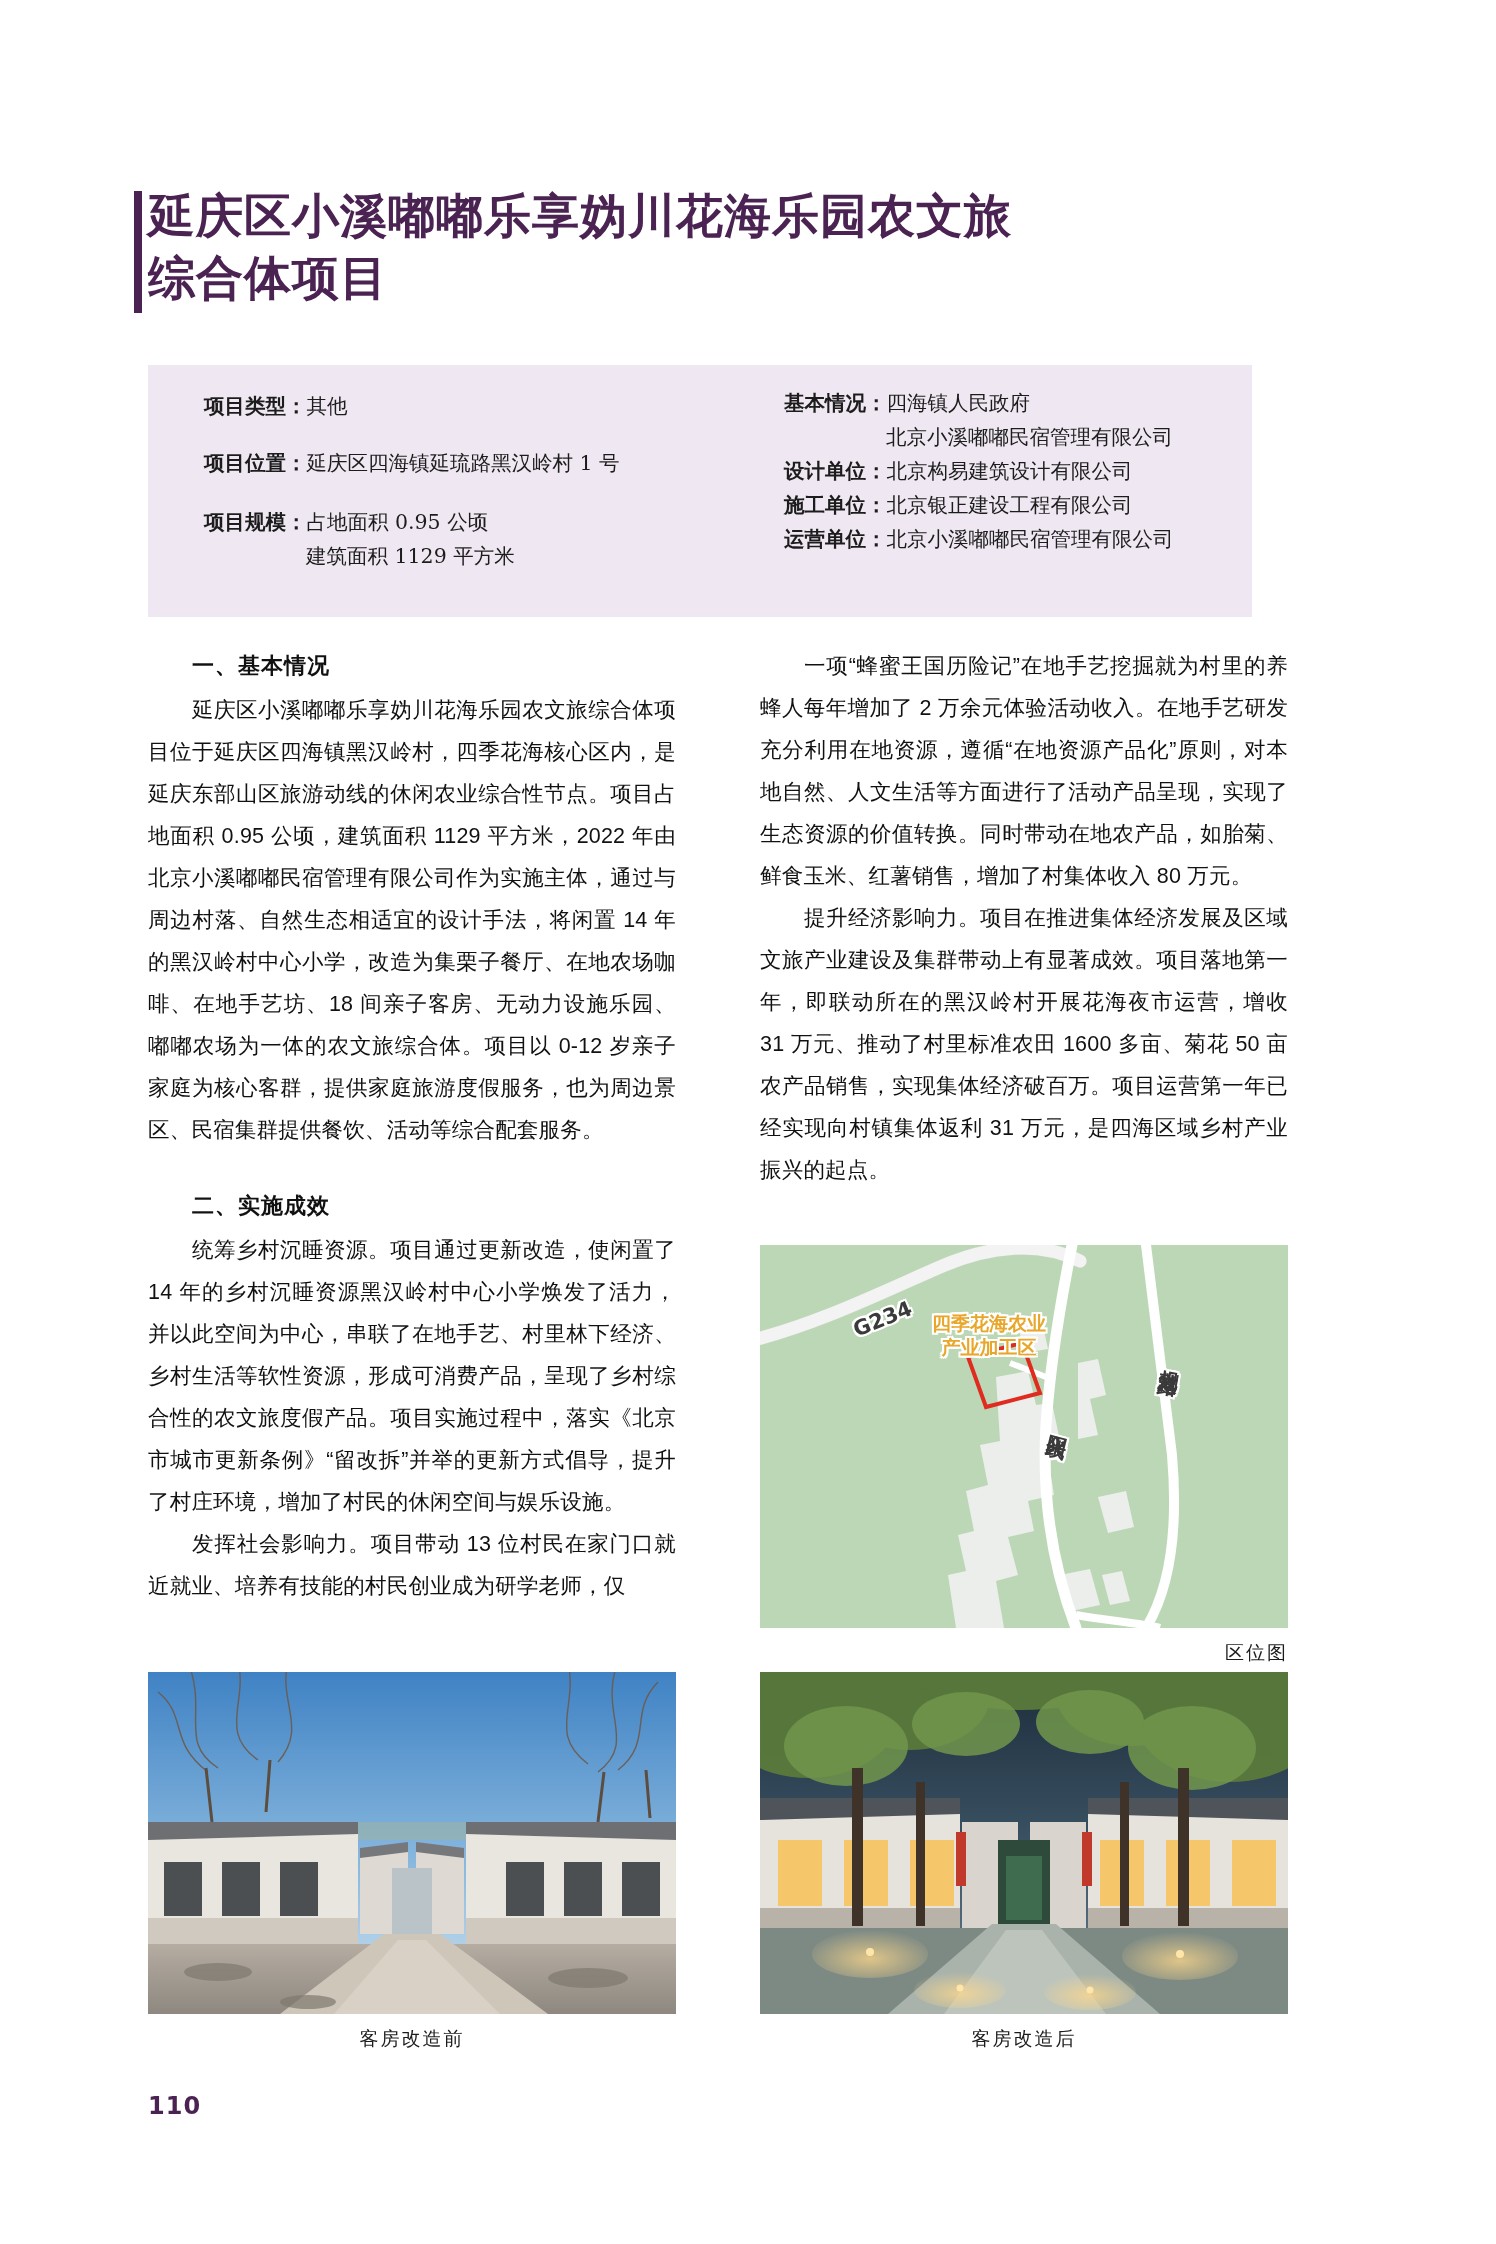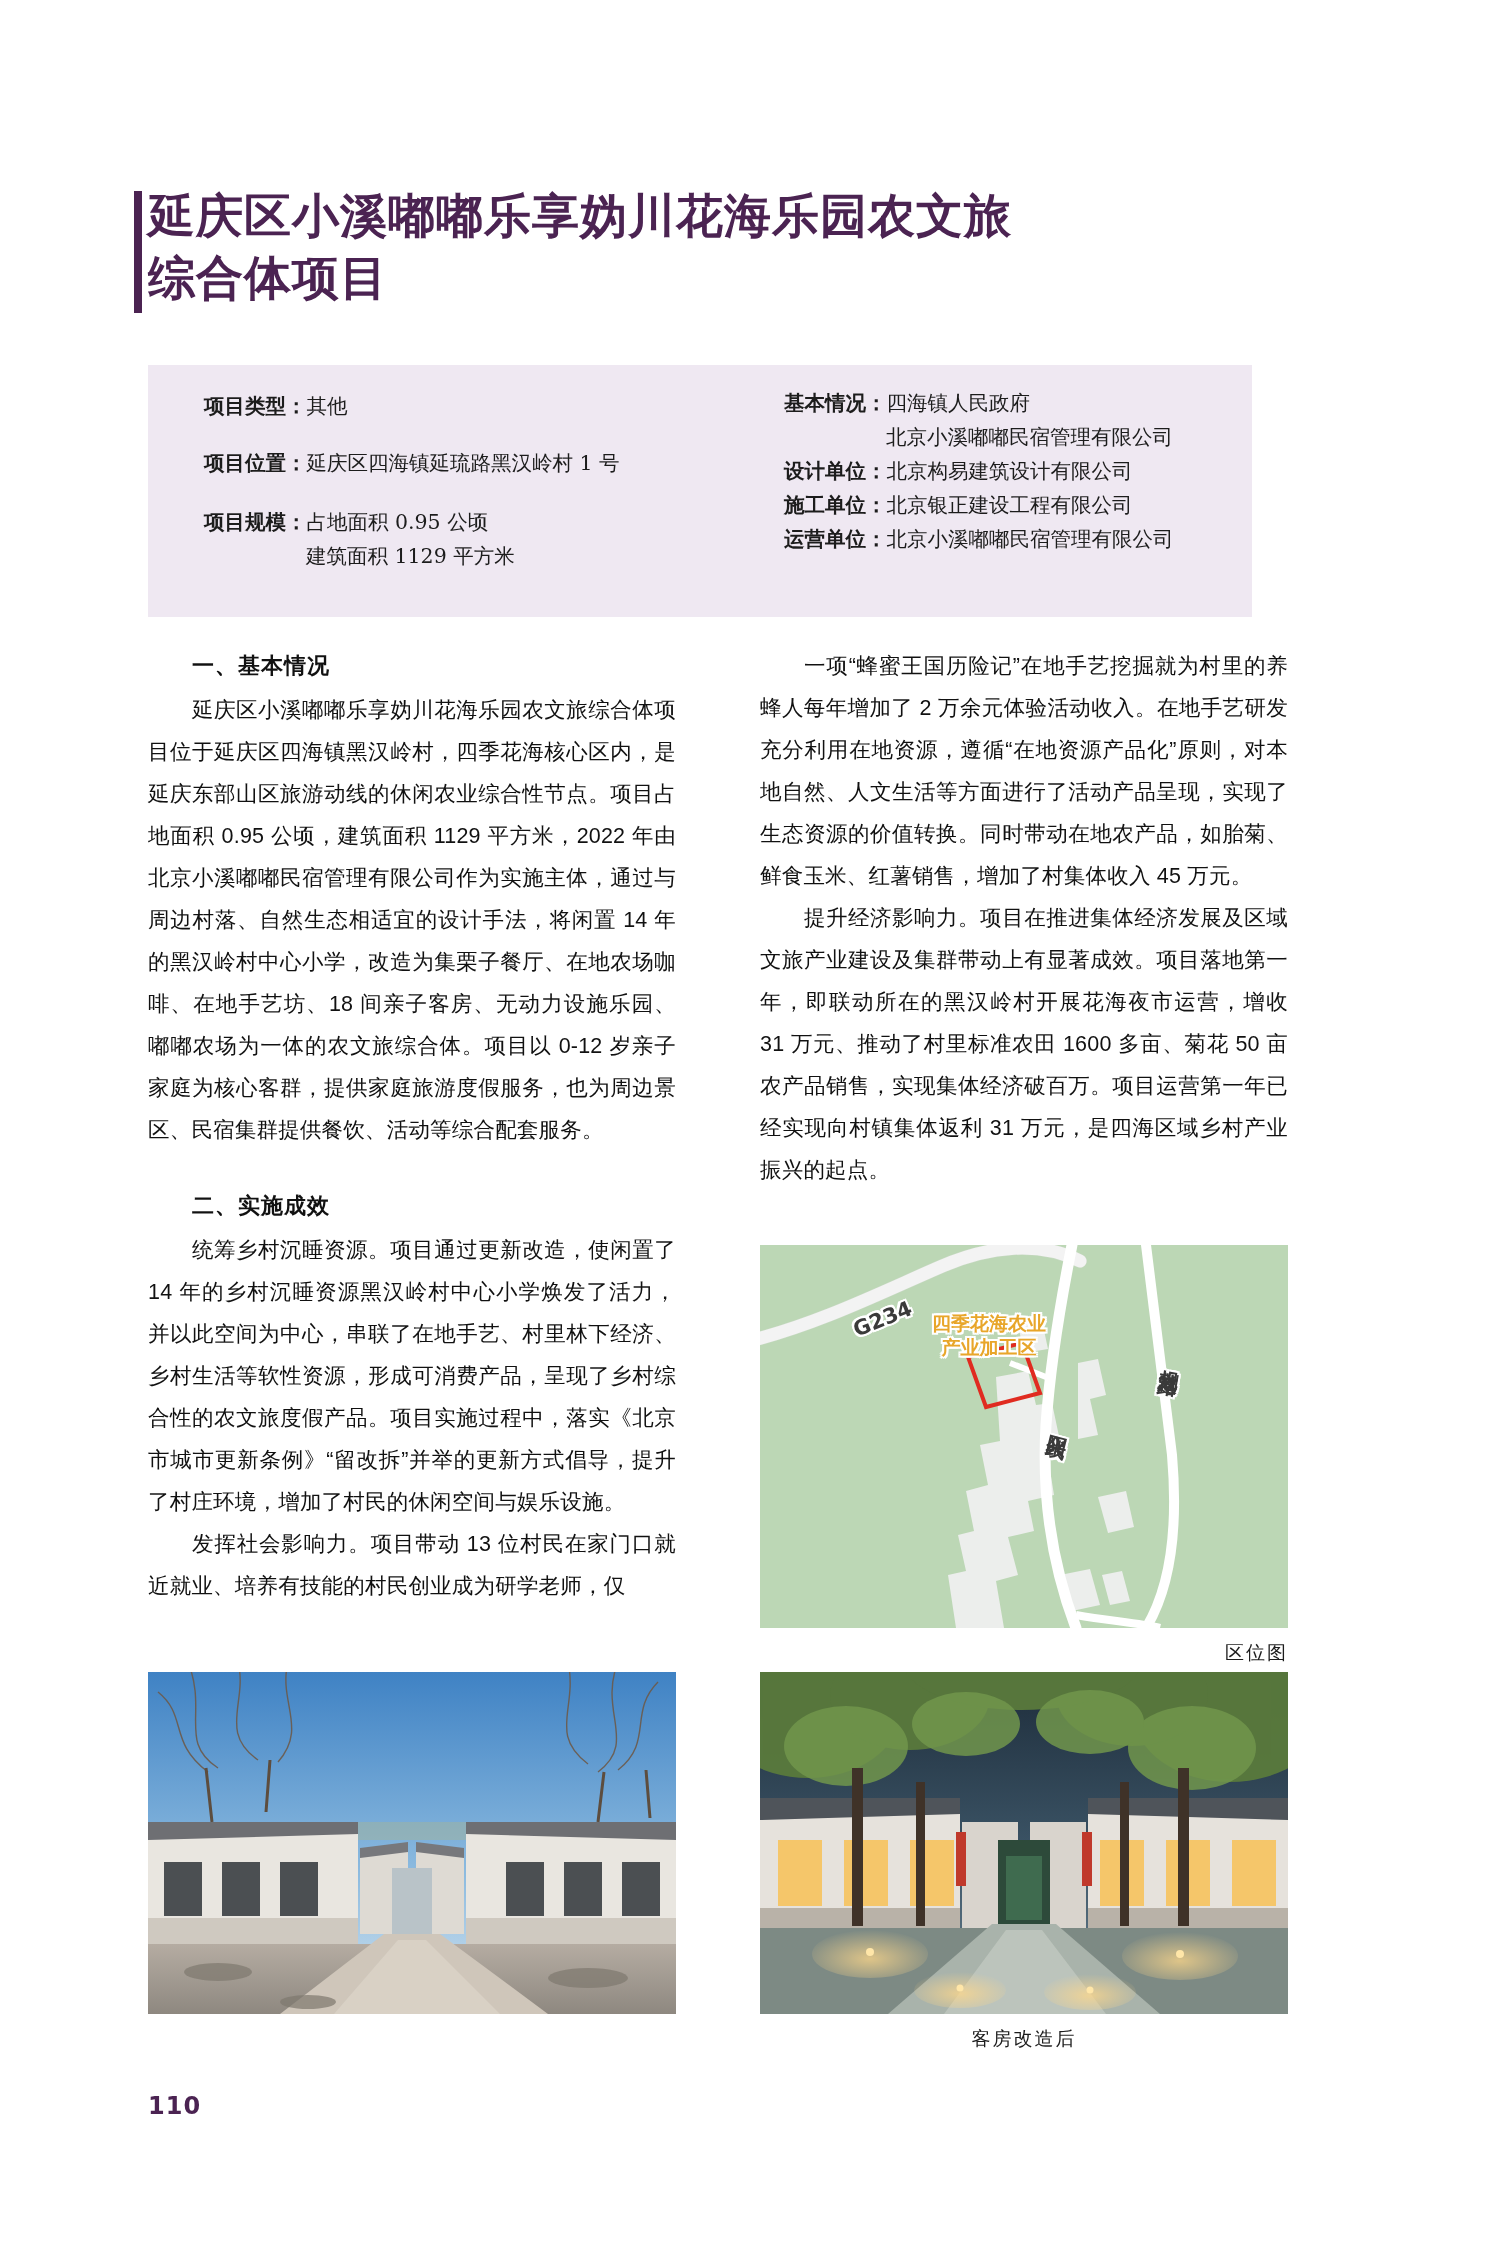--- a/index.html
+++ b/index.html
@@ -252,21 +252,21 @@
 
   <div class="col col-left">
     <div class="sec-head">一、基本情况</div>
     <p class="body">延庆区小溪嘟嘟乐享妫川花海乐园农文旅综合体项目位于延庆区四海镇黑汉岭村，四季花海核心区内，是延庆东部山区旅游动线的休闲农业综合性节点。项目占地面积 0.95 公顷，建筑面积 1129 平方米，2022 年由北京小溪嘟嘟民宿管理有限公司作为实施主体，通过与周边村落、自然生态相适宜的设计手法，将闲置 14 年的黑汉岭村中心小学，改造为集栗子餐厅、在地农场咖啡、在地手艺坊、18 间亲子客房、无动力设施乐园、嘟嘟农场为一体的农文旅综合体。项目以 0-12 岁亲子家庭为核心客群，提供家庭旅游度假服务，也为周边景区、民宿集群提供餐饮、活动等综合配套服务。</p>
     <div class="sec-head sp">二、实施成效</div>
     <p class="body">统筹乡村沉睡资源。项目通过更新改造，使闲置了 14 年的乡村沉睡资源黑汉岭村中心小学焕发了活力，并以此空间为中心，串联了在地手艺、村里林下经济、乡村生活等软性资源，形成可消费产品，呈现了乡村综合性的农文旅度假产品。项目实施过程中，落实《北京市城市更新条例》“留改拆”并举的更新方式倡导，提升了村庄环境，增加了村民的休闲空间与娱乐设施。</p>
     <p class="body">发挥社会影响力。项目带动 13 位村民在家门口就近就业、培养有技能的村民创业成为研学老师，仅</p>
   </div>
 
   <div class="col col-right">
-    <p class="body">一项“蜂蜜王国历险记”在地手艺挖掘就为村里的养蜂人每年增加了 2 万余元体验活动收入。在地手艺研发充分利用在地资源，遵循“在地资源产品化”原则，对本地自然、人文生活等方面进行了活动产品呈现，实现了生态资源的价值转换。同时带动在地农产品，如胎菊、鲜食玉米、红薯销售，增加了村集体收入 45 万元。</p>
+    <p class="body">一项“蜂蜜王国历险记”在地手艺挖掘就为村里的养蜂人每年增加了 2 万余元体验活动收入。在地手艺研发充分利用在地资源，遵循“在地资源产品化”原则，对本地自然、人文生活等方面进行了活动产品呈现，实现了生态资源的价值转换。同时带动在地农产品，如胎菊、鲜食玉米、红薯销售，增加了村集体收入 80 万元。</p>
     <p class="body">提升经济影响力。项目在推进集体经济发展及区域文旅产业建设及集群带动上有显著成效。项目落地第一年，即联动所在的黑汉岭村开展花海夜市运营，增收 31 万元、推动了村里标准农田 1600 多亩、菊花 50 亩农产品销售，实现集体经济破百万。项目运营第一年已经实现向村镇集体返利 31 万元，是四海区域乡村产业振兴的起点。</p>
   </div>
 
   <div class="map-fig">
     <div class="map-frame">
       <svg class="map-roads" width="528" height="383" viewBox="0 0 528 383">
 
         <g>
           <path d="M236 132 L268 126 L276 160 L292 158 L300 196 L286 200 L294 250
                    L268 256 L274 286 L248 292 L258 330 L236 336 L244 383 L196 383
@@ -360,20 +360,21 @@
         <path d="M236 262 L292 262 L400 342 L132 342 Z" fill="#cfc6ba"></path>
         <path d="M250 268 L278 268 L352 342 L186 342 Z" fill="#ddd6cb" opacity="0.7"></path>
 
         <g fill="#7e776d" opacity="0.7">
           <ellipse cx="70" cy="300" rx="34" ry="9"></ellipse>
           <ellipse cx="440" cy="306" rx="40" ry="10"></ellipse>
           <ellipse cx="160" cy="330" rx="28" ry="7"></ellipse>
         </g>
       </svg>
     </div>
+    <div class="cap center">客房改造前</div>
   </div>
 
   <div class="photo-fig photo-right">
     <div class="photo">
       <svg width="528" height="342" viewBox="0 0 528 342">
         <defs>
           <linearGradient id="skyA" x1="0" y1="0" x2="0" y2="1">
             <stop offset="0%" stop-color="#1d2c3a"></stop>
             <stop offset="55%" stop-color="#3d5668"></stop>
             <stop offset="100%" stop-color="#6f8491"></stop>

